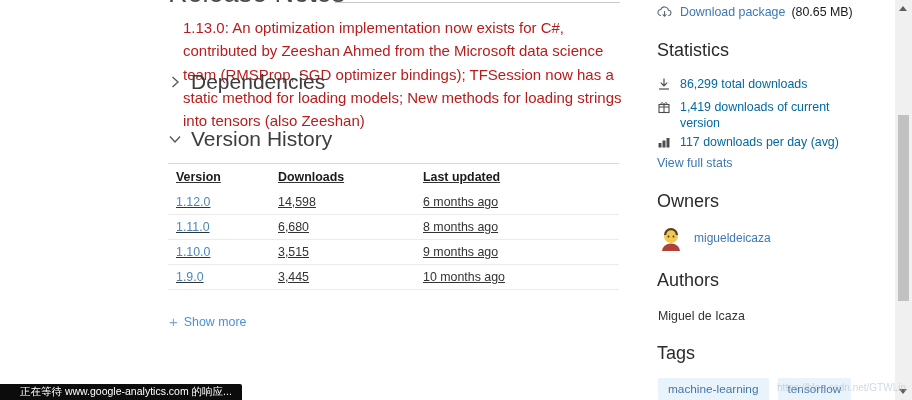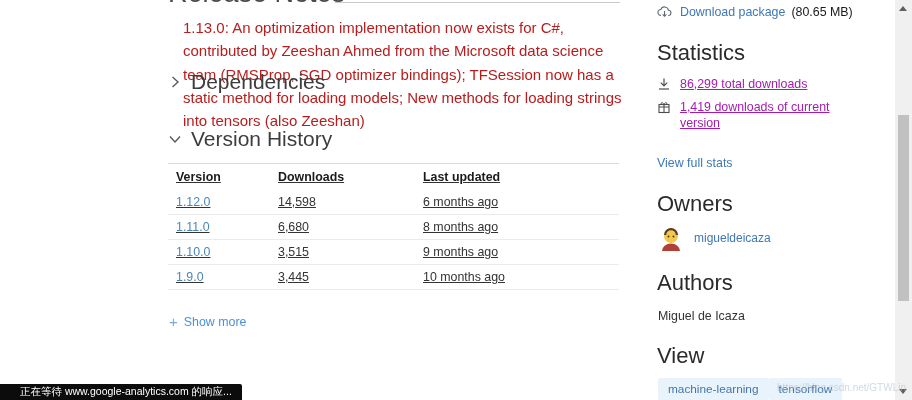--- a/index.html
+++ b/index.html
@@ -25,30 +25,30 @@
   a.version-link { color:#4a87b9; text-decoration:none; cursor:pointer; }
   .show-more { position:absolute; top:315px; left:1px; font-size:12.4px; color:#4a90d9; text-decoration:none; cursor:pointer; display:flex; align-items:center; }
   .show-more .plus { font-size:15px; margin-right:6px; color:#7aa9d6; font-weight:400; line-height:12px; }
 
   
   .sidebar { position:absolute; left:633px; top:4px; width:262px; height:400px;margin-left:24px; }
   .dl-row { position:absolute; top:1px; left:0; display:flex; align-items:center; font-size:12.4px; }
   .dl-row .icon { margin-right:8px; display:inline-flex; }
   a.side-link { color:#3e78b5; text-decoration:none; cursor:pointer; }
   .dl-size { color:#1a1a1a; margin-left:6px; }
-  .side-h { position:absolute; left:0; font-size:22px; font-weight:300; color:#2b2b2b; }
+  .side-h { position:absolute; left:0; font-size:18px; font-weight:300; color:#2b2b2b; }
   .h-stats { top:36px; } .h-owners { top:187px; } .h-authors { top:266px; } .h-tags { top:339px; }
-  .stat-item { position:absolute; left:0; display:flex; font-size:12.4px; color:#a21caf; width:210px; line-height:1.3;text-decoration:underline; }
+  .stat-item { position:absolute; left:0; display:flex; font-size:12.4px; color:#0369a1; width:210px; line-height:1.3; }
   .stat-item .icon { width:14px; margin-right:9px; flex:0 0 14px; display:inline-flex; padding-top:1px; }
   .stat-1 { top:72px; } .stat-2 { top:95px; } .stat-3 { top:130px; }
   .view-stats { position:absolute; top:152px; left:0; font-size:12.4px; }
   .owner-row { position:absolute; top:221px; left:1px; display:flex; align-items:center; font-size:12px; }
   .owner-row .avatar { width:26px; height:26px; margin-right:10px; }
   .author-name { position:absolute; top:305px; left:1px; font-size:12.4px; color:#333; }
-  .tag-row { position:absolute; top:374px; left:1px; display:flex; }
+  .tag-row { position:absolute; top:374px; left:1px; display:flex; gap:9px; }
   .tag { background:#e9f3fb; color:#4576a8; font-size:11.8px; padding:4px 10px; border-radius:2px; text-decoration:none; cursor:pointer; white-space:nowrap; }
   .tag-row-partial { position:absolute; top:398px; left:1px; display:flex; gap:8px; }
   .tag-partial { background:#e9f3fb; border-radius:2px; height:12px; }
 
   
   .status-bar { position:absolute; left:0; top:384px; height:22px; background:#0c0c0c; color:#fff;
     font-size:10.5px; line-height:14px; padding:0 10px 0 20px; white-space:nowrap; border-top-right-radius:2px; }
   .watermark { position:absolute; right:6px; top:382px; font-size:10px; color:rgba(170,185,200,0.55); z-index:5; }
   .scrollbar { position:absolute; right:0; top:0; width:17px; height:400px; background:#f0f0f0; }
   .sb-thumb { position:absolute; left:3px; top:115px; width:11px; height:186px; background:#c1c1c1; cursor:pointer; }
@@ -154,40 +154,50 @@
     <div class="stat-item stat-2">
       <span class="icon">
         <svg width="14" height="14" viewBox="0 0 14 14">
             <rect x="2" y="4.5" width="10" height="8" fill="none" stroke="#4d4d4d" stroke-width="1.1"></rect>
             <path d="M7 4.5 v8 M2 7 h10" stroke="#4d4d4d" stroke-width="1.1"></path>
             <path d="M7 4.5 C5.5 1.5 3.5 2.5 4.5 4.5 M7 4.5 C8.5 1.5 10.5 2.5 9.5 4.5" fill="none" stroke="#4d4d4d" stroke-width="1"></path>
           </svg>
       </span>
       <span>1,419 downloads of current version</span>
     </div>
+    <div class="stat-item stat-3">
+      <span class="icon">
+        <svg width="14" height="14" viewBox="0 0 14 14">
+            <rect x="1.5" y="8" width="3" height="4.5" fill="#4d4d4d"></rect>
+            <rect x="5.5" y="5.5" width="3" height="7" fill="#4d4d4d"></rect>
+            <rect x="9.5" y="3" width="3" height="9.5" fill="#4d4d4d"></rect>
+          </svg>
+      </span>
+      <span>117 downloads per day (avg)</span>
+    </div>
     <a class="side-link view-stats">View full stats</a>
 
     <h2 class="side-h h-owners">Owners</h2>
     <div class="owner-row">
       <span class="avatar">
         <svg width="26" height="26" viewBox="0 0 26 26">
             <path d="M4 26 a9 7.5 0 0 1 18 0 z" fill="#b04038"></path>
             <circle cx="13" cy="11" r="7" fill="#f2c94c"></circle>
             <path d="M6 10 a7 7 0 0 1 14 0 l-2.2 0 a4.8 4.8 0 0 0 -9.6 0 z" fill="#5a3a22"></path>
             <circle cx="10.5" cy="11.5" r="0.9" fill="#3a2a1a"></circle>
             <circle cx="15.5" cy="11.5" r="0.9" fill="#3a2a1a"></circle>
           </svg>
       </span>
       <a class="side-link">migueldeicaza</a>
     </div>
 
     <h2 class="side-h h-authors">Authors</h2>
     <div class="author-name">Miguel de Icaza</div>
 
-    <h2 class="side-h h-tags">View</h2>
+    <h2 class="side-h h-tags">Tags</h2>
     <div class="tag-row">
       <a class="tag">machine-learning</a>
       <a class="tag">tensorflow</a>
     </div>
     <div class="tag-row-partial">
       <span class="tag-partial" style="width:62px"></span>
       <span class="tag-partial" style="width:30px"></span>
       <span class="tag-partial" style="width:34px"></span>
     </div>
   </div>

